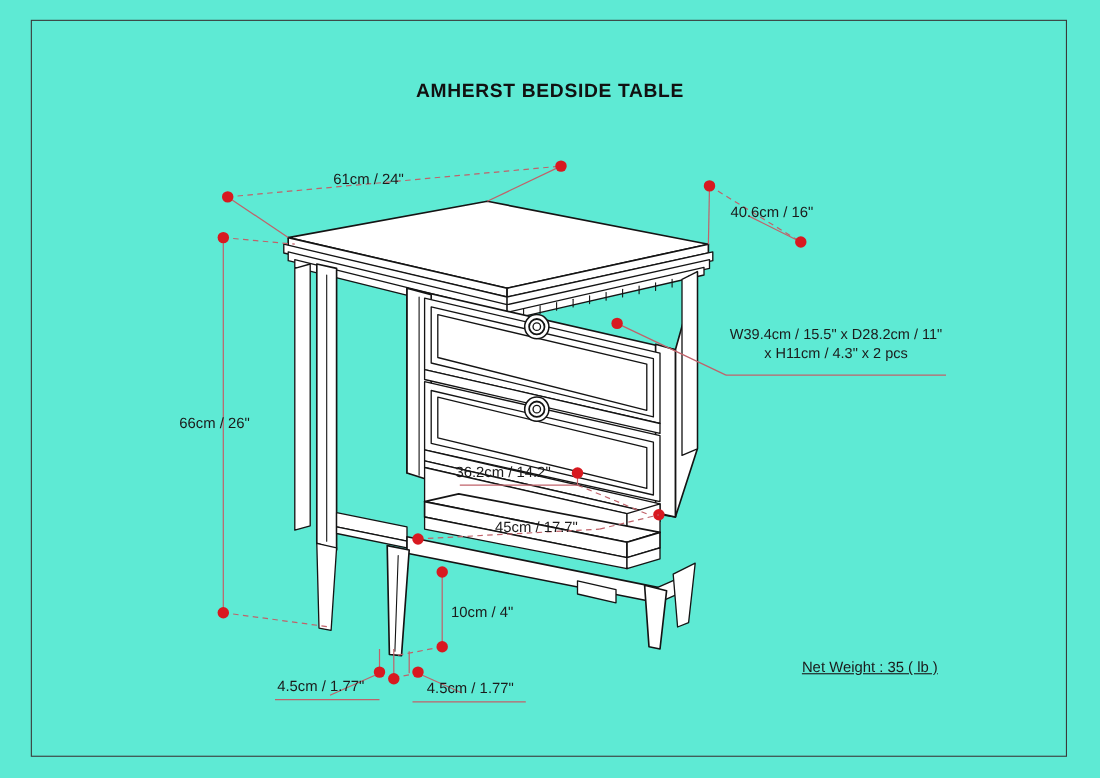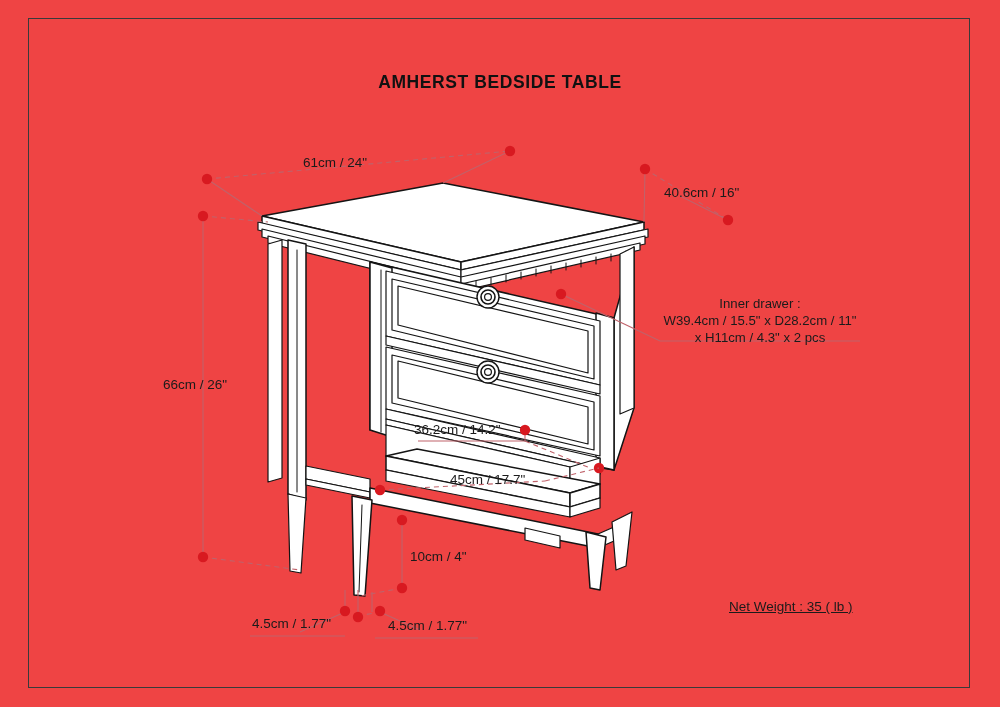--- a/index.html
+++ b/index.html
@@ -1,18 +1,18 @@
 <!DOCTYPE html>
 <html><head>
 <meta charset="utf-8">
 <style>
   html,body{margin:0;padding:0;background:#ffffff;}
   body{width:1000px;height:707px;position:relative;overflow:hidden;
        font-family:"Liberation Sans",sans-serif;color:#1a1a1a;}
-  #sheet{position:absolute;inset:0;background:#ef4444;}
+  #sheet{position:absolute;inset:0;background:#5eead4;}
   #frame{position:absolute;left:28px;top:18px;width:942px;height:670px;
          border:1.6px solid #3a3a3a;box-sizing:border-box;}
   #title{position:absolute;left:0;top:72px;width:1000px;text-align:center;
          font-size:17.5px;font-weight:bold;letter-spacing:.6px;color:#111;}
   svg{position:absolute;left:0;top:0;width:1000px;height:707px;overflow:visible;}
   .lbl{position:absolute;font-size:13.5px;color:#1b1b1b;white-space:nowrap;}
   .lbl.c{text-align:center;}
   .multi{position:absolute;font-size:13.2px;line-height:17px;text-align:center;color:#1b1b1b;}
 </style>
 </head>
@@ -207,20 +207,19 @@
 
   <div class="lbl" style="left:450px;top:472px;">45cm / 17.7"</div>
 
   <div class="lbl" style="left:410px;top:549px;">10cm / 4"</div>
 
   <div class="lbl" style="left:252px;top:616px;">4.5cm / 1.77"</div>
 
   <div class="lbl" style="left:388px;top:618px;">4.5cm / 1.77"</div>
 
   <div class="multi" style="left:650px;top:295px;width:220px;">
-    <div>Inner drawer :</div>
     <div>W39.4cm / 15.5" x D28.2cm / 11"</div>
     <div>x H11cm / 4.3" x 2 pcs</div>
   </div>
 
   <div class="lbl" style="left:729px;top:599px;text-decoration:underline;">Net Weight : 35 ( lb )</div>
 
 </div>
 
 </body></html>

